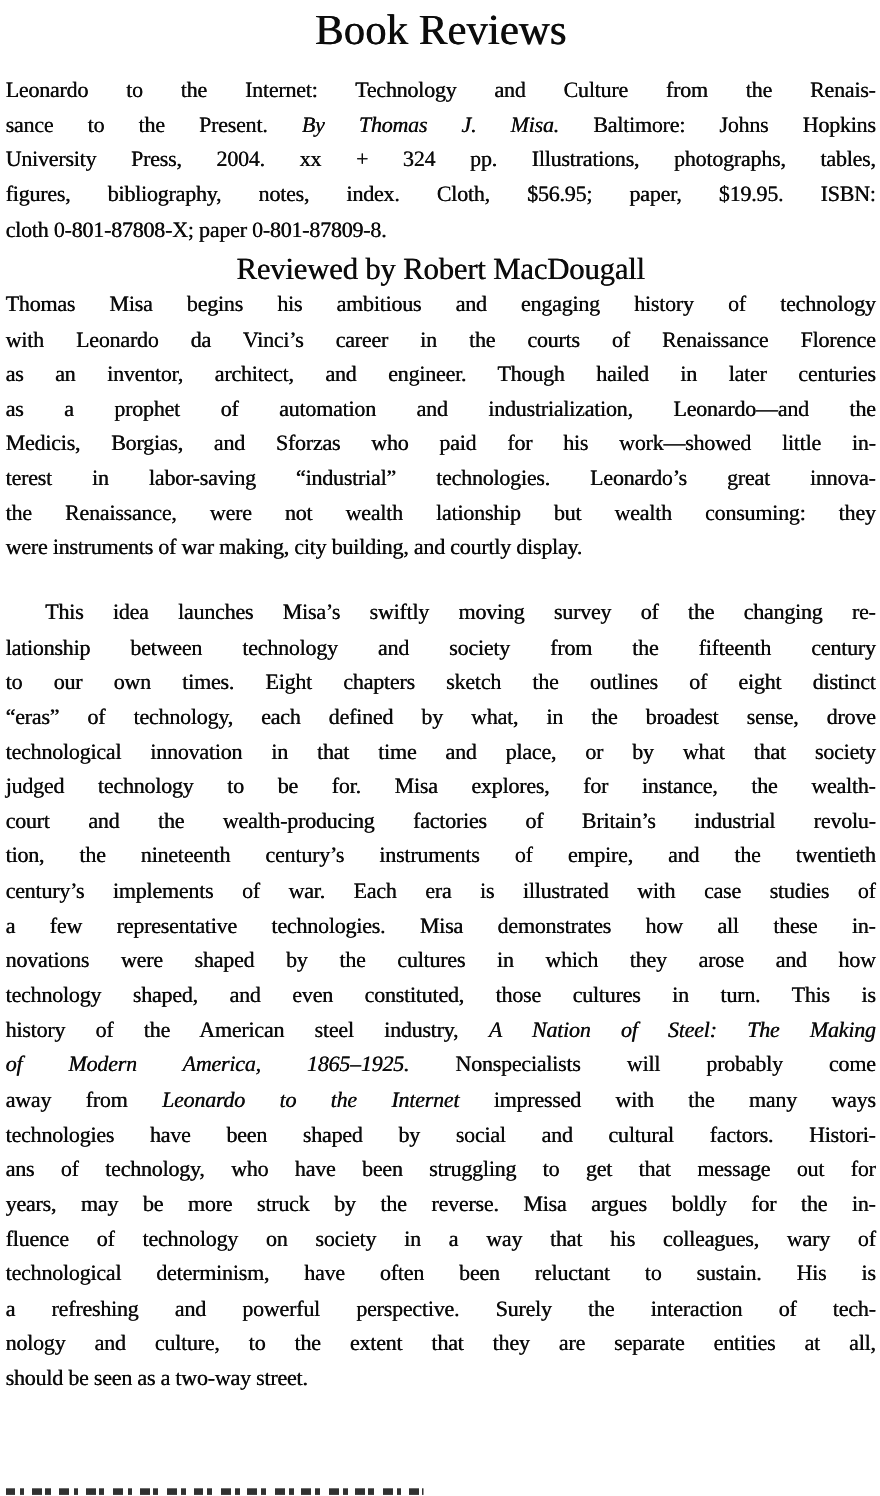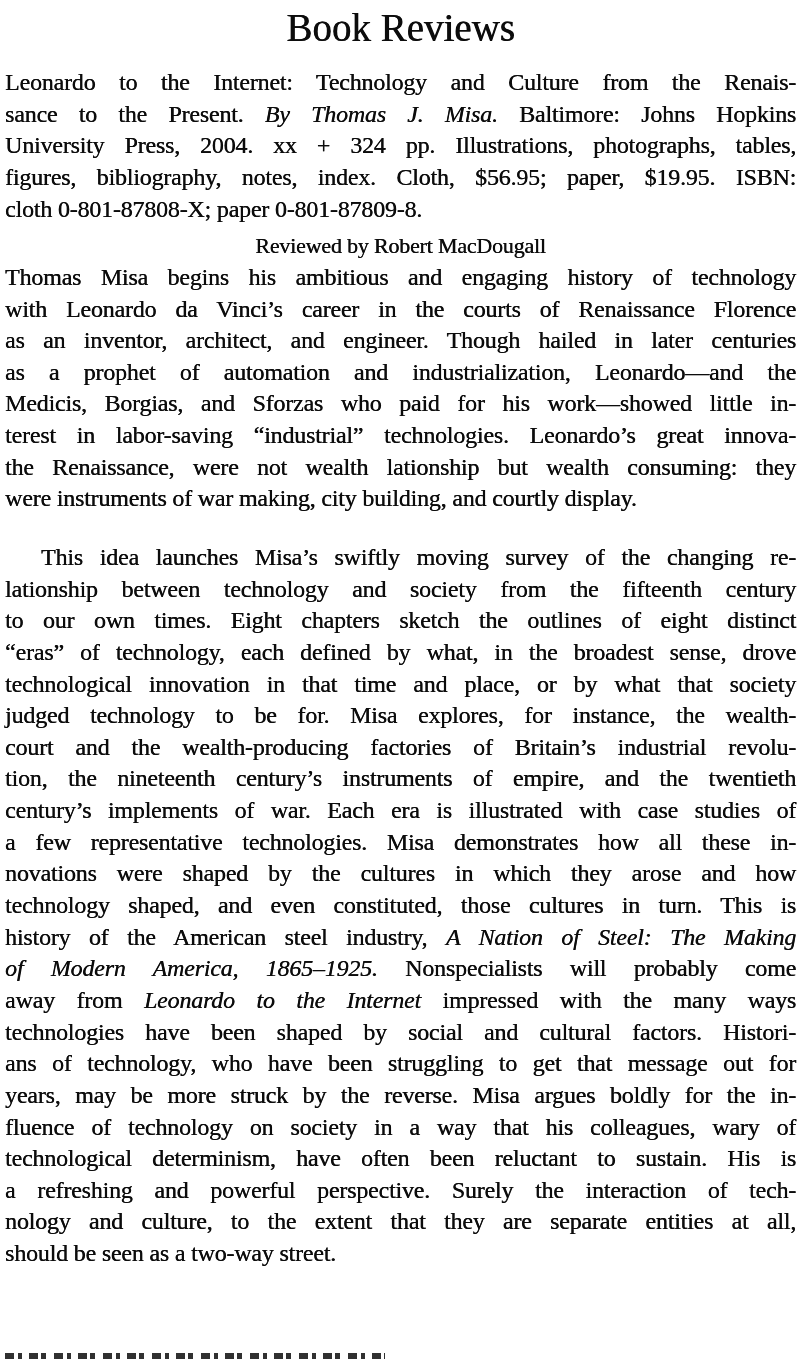--- a/index.html
+++ b/index.html
@@ -13,24 +13,24 @@
   .page{
     position:relative; width:800px; height:1360px;
     padding:0 4px 0 5px; overflow:hidden;
     text-shadow:0.35px 0 0 currentColor; 
   }
   .title{
     font-size:39px; line-height:50px; font-weight:normal;
     text-align:center; margin-top:3px;
     text-shadow:0.6px 0 0 currentColor;
   }
-  .para{ font-size:24px; letter-spacing:-0.2px; }
+  .para{ font-size:20px; letter-spacing:-0.2px; }
   .citation{ margin-top:14px; }
   .byline{
-    font-size:22px; letter-spacing:-0.2px; text-align:center;
+    font-size:28px; letter-spacing:-0.2px; text-align:center;
     line-height:var(--lh); margin-top:5px;
   }
   .p1{ }
   .p2{ margin-top:27px; }
   .line{
     line-height:var(--lh); height:var(--lh);
     text-align:justify; text-align-last:justify;
   }
   .line.last{ text-align-last:left; }
   .line.indent{ text-indent:36px; }

